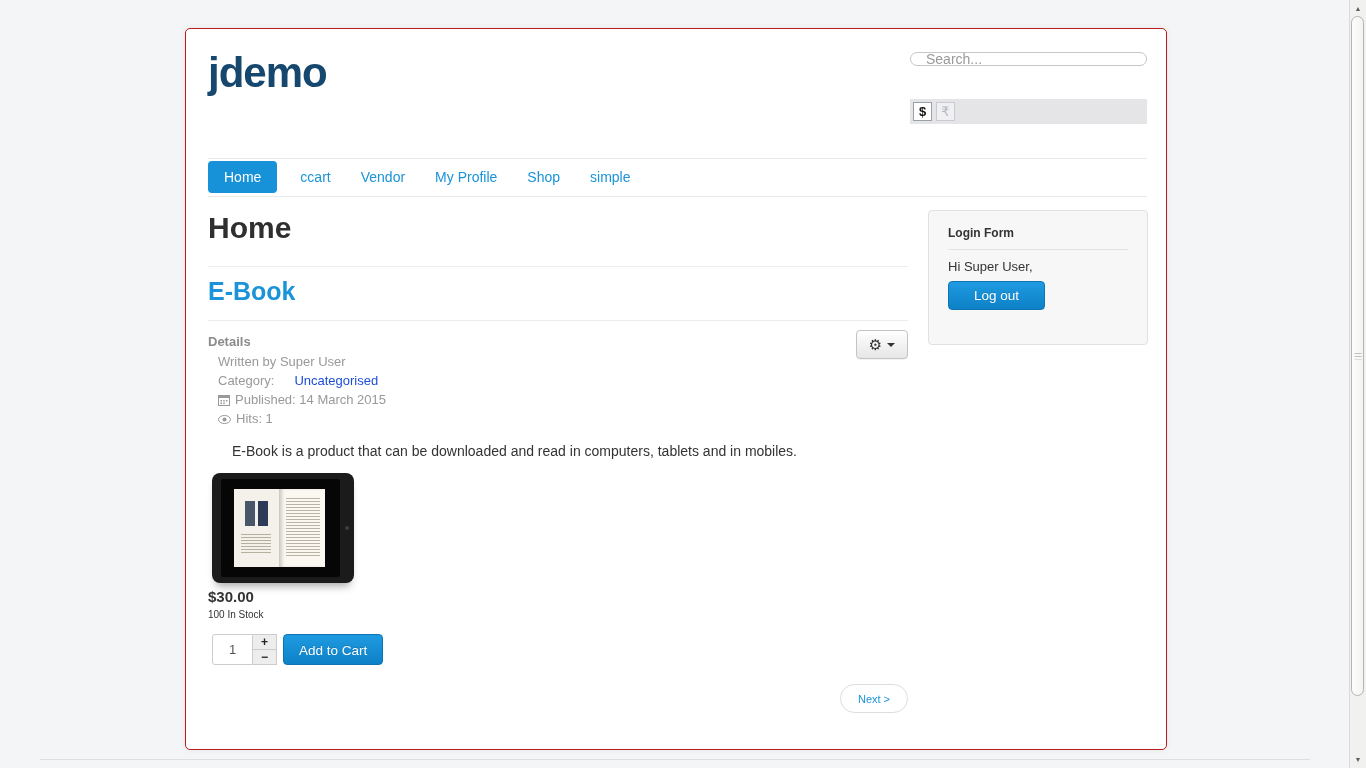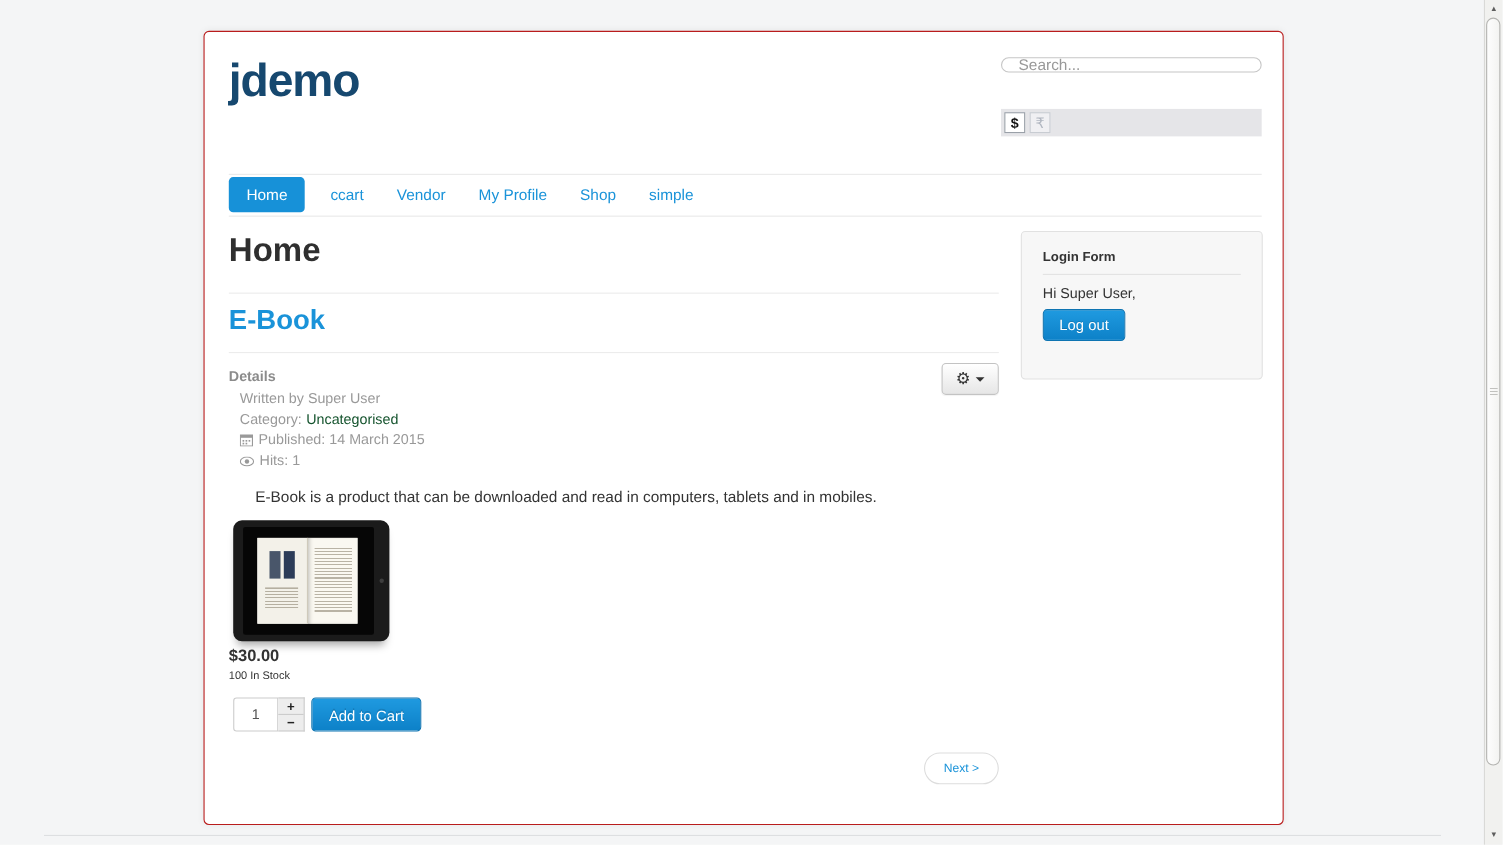--- a/index.html
+++ b/index.html
@@ -60,21 +60,21 @@
   .main-hr { position:absolute; left:0; width:700px; border-top:1px solid #ececec; }
   .page-title { position:absolute; top:14px; font-size:30px; font-weight:bold; color:#2f2f2f; }
   .hr-under-title { top:69px; }
   .article-title { position:absolute; top:80px; font-size:25px; font-weight:bold; color:#1a93d9; cursor:pointer; }
   .hr-under-article { top:123px; }
 
   .details { position:absolute; top:136px; left:0; font-size:13px; color:#999; line-height:18px; }
   .details-label { font-weight:bold; color:#8b8b8b; margin-bottom:2px; }
   .details-item { padding-left:10px; margin-top:1px; display:flex; align-items:center; }
   .details-item .txt { color:#999; }
-  .cat-link { color:#14532d; cursor:pointer; margin-left:4px; }
+  .cat-link { color:#1d4ed8; cursor:pointer; margin-left:20px; }
   .d-icon { display:inline-block; margin-right:5px; line-height:0; }
 
   .gear-btn {
     position:absolute; left:648px; top:133px; width:52px; height:29px;
     background:linear-gradient(#ffffff,#e6e6e6); border:1px solid #c3c3c3; border-radius:4px;
     display:flex; align-items:center; justify-content:center; gap:5px; cursor:pointer;
     box-shadow:0 1px 1px rgba(0,0,0,.05);
   }
   .gear-glyph { font-size:15px; color:#333; line-height:1; }
   .caret-down { width:0; height:0; border-left:4px solid transparent; border-right:4px solid transparent; border-top:4px solid #333; }
@@ -127,21 +127,21 @@
     font-size:11px; display:flex; align-items:center; justify-content:center; cursor:pointer;
   }
 
   
   .login-panel {
     position:absolute; left:742px; top:181px; width:220px; height:135px;
     background:#f7f7f7; border:1px solid #e1e1e1; border-radius:4px; padding:15px 19px;
   }
   .login-title { font-size:12px; font-weight:bold; color:#333; padding-bottom:9px; border-bottom:1px solid #e3e3e3; }
   .greeting { font-size:13px; color:#333; margin-top:9px; }
-  .logout-btn { margin-top:7px; padding:6px 14px; }
+  .logout-btn { margin-top:7px; padding:6px 25px; }
 
   
   .scrollbar {
     position:absolute; right:0; top:0; width:17px; height:768px;
     background:#f1f1ef; border-left:1px solid #d9d9d7;
   }
   .scroll-arrow {
     position:absolute; left:0; width:100%; height:15px;
     display:flex; align-items:center; justify-content:center;
     font-size:7px; color:#5d5d5d; cursor:pointer;

